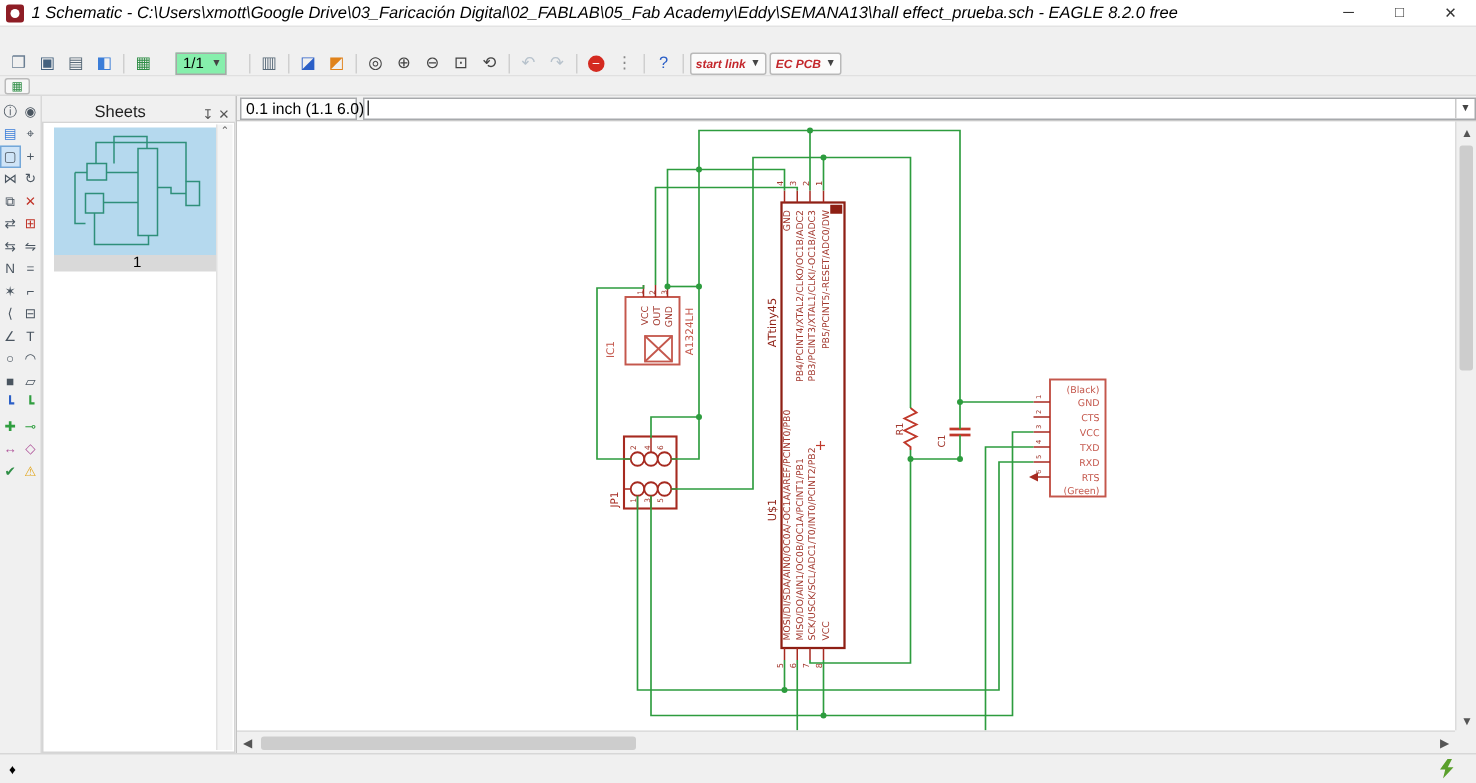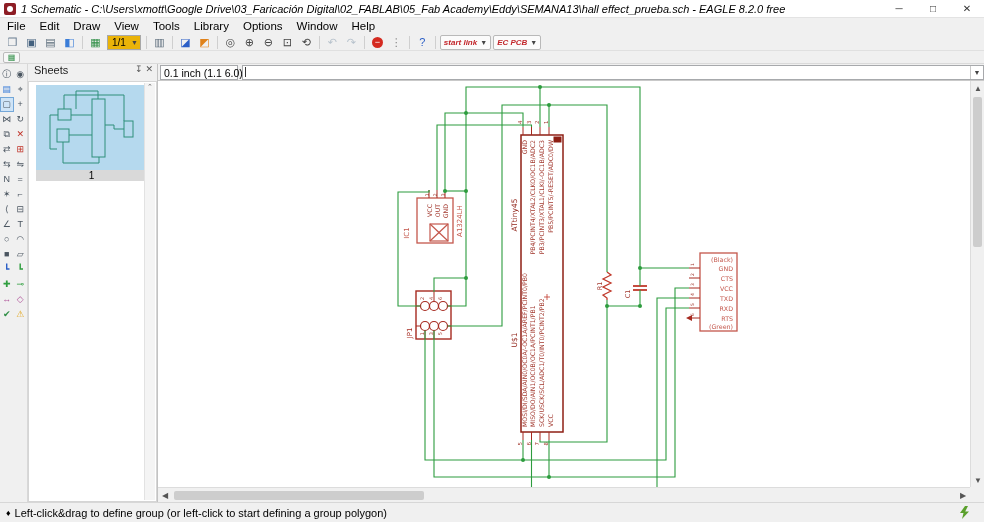--- a/index.html
+++ b/index.html
@@ -16,39 +16,39 @@
 
   
   .menubar { position:absolute; top:18px; left:0; width:984px; height:16px; background:#f0f0f0; display:flex; align-items:center; font-size:11.5px; }
   .menuitem { padding:1px 7px; }
 
   
   .toolbar { position:absolute; top:34px; left:0; width:984px; height:17px; background:#f0f0f0; display:flex; align-items:center; padding-left:3px; border-bottom:1px solid #e0e0e0; }
   .tbtn { width:19px; height:15px; display:flex; align-items:center; justify-content:center; font-size:11px; line-height:1; border:1px solid transparent; border-radius:2px; color:#51606e; background:transparent; }
   .tbtn.disabled { color:#b7c2cc; }
   .tsep { width:1px; height:13px; background:#cfcfcf; margin:0 3px; }
-  .tcombo { display:flex; align-items:center; height:15px; border:1px solid #a8a8a8; background:#eab308; font-size:10px; padding:0 2px 0 4px; margin:0 2px; }
+  .tcombo { display:flex; align-items:center; height:15px; border:1px solid #a8a8a8; background:#86efac; font-size:10px; padding:0 2px 0 4px; margin:0 12px; }
   .tcombo .car { font-size:7px; color:#444; margin-left:5px; }
   .stopdot { width:11px; height:11px; border-radius:50%; background:#d42a20; color:#fff; font-size:9px; display:flex; align-items:center; justify-content:center; }
   .partner { display:flex; align-items:center; height:15px; border:1px solid #b9b9b9; background:#fbfbfb; border-radius:2px; padding:0 3px; margin:0 1px; font-size:8px; font-style:italic; font-weight:bold; color:#c3262b; white-space:nowrap; }
   .partner .car { font-size:7px; color:#444; margin-left:3px; font-style:normal; }
 
   .toolbar2 { position:absolute; top:51px; left:0; width:984px; height:13px; background:#f0f0f0; border-bottom:1px solid #dadada; display:flex; align-items:center; padding-left:3px; }
   .minibtn { width:17px; height:11px; border:1px solid #bbb; border-radius:2px; background:#f7f7f7; font-size:8px; color:#2f8e46; display:flex; align-items:center; justify-content:center; }
 
   
   .workspace { position:absolute; top:64px; left:0; width:984px; height:438px; }
 
   .palette { position:absolute; left:0; top:0; width:28px; height:438px; background:#f0f0f0; border-right:1px solid #d8d8d8; padding-top:3px; }
   .prow { display:flex; }
   .pcell { width:14px; height:15px; display:flex; align-items:center; justify-content:center; font-size:9px; line-height:1; color:#4a5560; border:1px solid transparent; }
   .pcell.selected { background:#cfe4f7; border-color:#74a7d8; }
 
   .sheets { position:absolute; left:28px; top:0; width:130px; height:438px; background:#f0f0f0; border-right:1px solid #c3c3c3; }
-  .sheets-header { height:17px; display:flex; align-items:flex-start; font-size:11px; padding-left:6px; color:#222; }
+  .sheets-header { height:17px; display:flex; align-items:flex-end; font-size:11px; padding-left:6px; color:#222;margin-left:29px; }
   .sheets-hicons { margin-left:auto; display:flex; gap:3px; padding-right:4px; font-size:9px; color:#555; }
   .sheets-body { position:absolute; top:17px; left:0; right:0; bottom:0; background:#fff; border:1px solid #d5d5d5; }
   .thumbwrap { position:absolute; left:7px; top:3px; width:111px; height:96px; }
   .thumb { width:111px; height:85px; background:#b5d9ee; }
   .thumblabel { width:111px; height:11px; background:#d9d9d9; font-size:10px; text-align:center; line-height:11px; }
   .sheets-scroll { position:absolute; right:1px; top:1px; width:11px; bottom:1px; background:#f4f4f4; border-left:1px solid #e2e2e2; font-size:7px; color:#666; text-align:center; }
 
   .coordbar { position:absolute; left:158px; top:0; width:826px; height:17px; background:#f0f0f0; display:flex; align-items:center; border-bottom:1px solid #c9c9c9; }
   .coordbox { width:78px; height:15px; margin-left:2px; border:1px solid #a7a9ac; background:#fdfdfd; font-size:10.5px; line-height:14px; padding-left:3px; white-space:nowrap; }
   .cmdwrap { flex:1; height:15px; margin:0 0 0 4px; border:1px solid #a7a9ac; background:#fff; display:flex; align-items:center; }
@@ -77,31 +77,20 @@
   <div class="titlebar">
     <div class="appicon"></div>
     <div class="titletext">1 Schematic - C:\Users\xmott\Google Drive\03_Faricación Digital\02_FABLAB\05_Fab Academy\Eddy\SEMANA13\hall effect_prueba.sch - EAGLE 8.2.0 free</div>
     <div class="wincontrols">
       <div class="winbtn">─</div>
       <div class="winbtn">□</div>
       <div class="winbtn">✕</div>
     </div>
   </div>
 
-  <div class="menubar" id="menubar">
-      <div class="menuitem">File</div>
-      <div class="menuitem">Edit</div>
-      <div class="menuitem">Draw</div>
-      <div class="menuitem">View</div>
-      <div class="menuitem">Tools</div>
-      <div class="menuitem">Library</div>
-      <div class="menuitem">Options</div>
-      <div class="menuitem">Window</div>
-      <div class="menuitem">Help</div>
-    </div>
 
   <div class="toolbar" id="toolbar">
       <div class="tbtn" style="color: rgb(107, 127, 147);">❒</div>
       <div class="tbtn" style="color: rgb(68, 97, 126);">▣</div>
       <div class="tbtn" style="color: rgb(90, 107, 122);">▤</div>
       <div class="tbtn" style="color: rgb(59, 125, 216);">◧</div>
       <div class="tsep"></div>
       <div class="tbtn" style="color: rgb(47, 142, 70);">▦</div>
       <div class="tcombo">
         <span>1/1</span>
@@ -404,19 +393,18 @@
       <div class="sarrow" style="left:0; top:0;">◀</div>
       <div class="thumbbar" style="left:16px; top:3px; width:250px; height:9px;"></div>
       <div class="sarrow" style="right:0; top:0;">▶</div>
     </div>
     <div class="scorner"></div>
 
   </div>
 
   <div class="statusbar">
     <span class="statmark">♦</span>
-    <span>Left-click&amp;drag to define group (or left-click to start defining a group polygon)</span>
     <svg class="bolt" width="11" height="13" viewBox="0 0 11 13">
       <polygon points="6,0 1,7 4.5,7 3,13 10,5.5 6.2,5.5 9,0" fill="#5aa02c"></polygon>
     </svg>
   </div>
 
 </div>
 
 </body></html>

